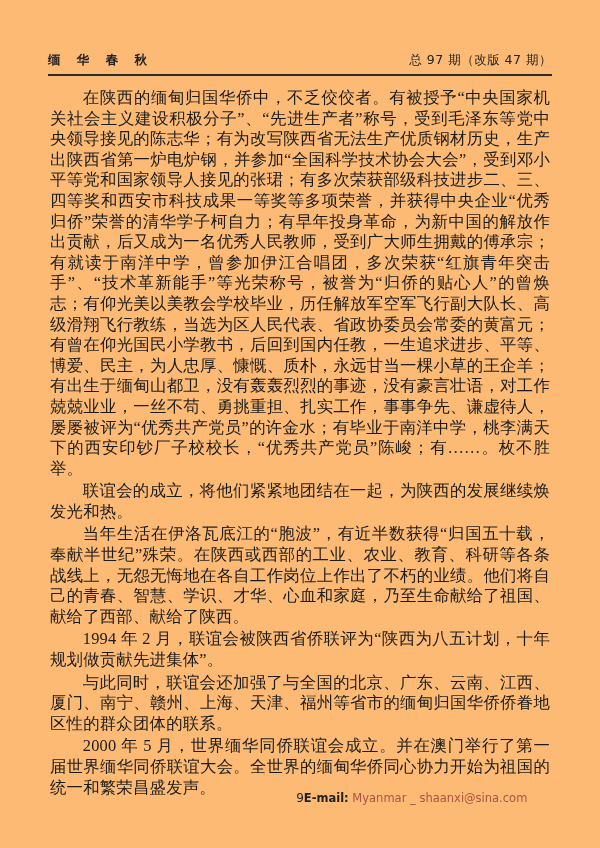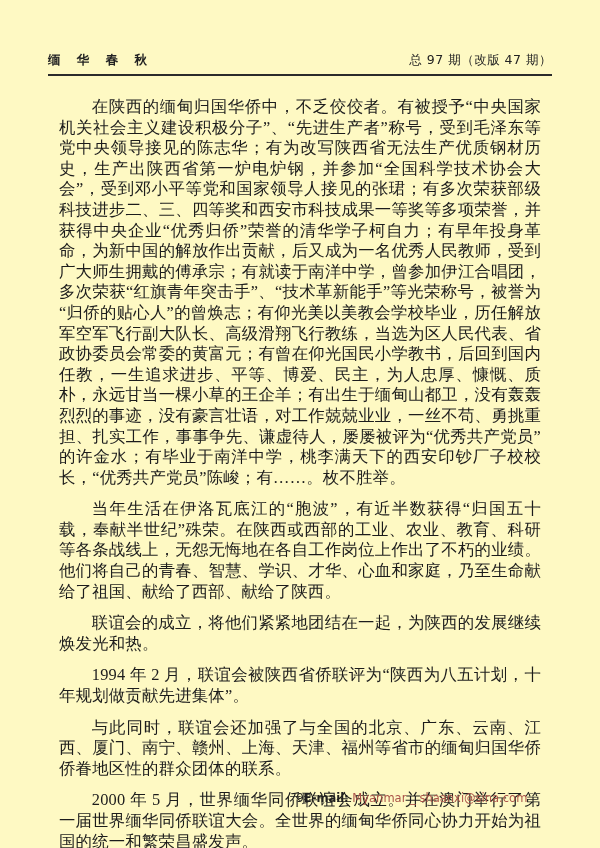--- a/index.html
+++ b/index.html
@@ -1,20 +1,20 @@
 <!DOCTYPE html>
 <html lang="zh"><head>
 <meta charset="utf-8">
 <style>
   html, body { margin: 0; padding: 0; background: #ffffff; }
   .page {
     position: relative;
     width: 600px;
     height: 848px;
-    background: #fef9c3;
+    background: #fdba74;
     color: #1c1c1c;
     font-family: "Liberation Serif", "DejaVu Serif", serif;
     overflow: hidden;
   }
   .header {
     position: absolute;
     top: 52px;
     left: 48px;
     right: 48px;
     display: flex;
@@ -39,21 +39,21 @@
     position: absolute;
     top: 86px;
     left: 48px;
     width: 504px;
     font-size: 16.4px;
     line-height: 20.6px;
     text-align: justify;
     text-justify: inter-ideograph;
     letter-spacing: 0.2px;
   }
-  .article p { margin: 11px; padding: 0; }
+  .article p { margin: 2px; padding: 0; }
   .article p.indent { text-indent: 2em; }
   .article p.noindent { text-indent: 0; }
   .footer {
     position: absolute;
     top: 791px;
     left: 48px;
     right: 48px;
     display: grid;
     grid-template-columns: 1fr auto 1fr;
     align-items: baseline;
@@ -72,22 +72,22 @@
 
   <div class="header">
     <span class="journal-title">缅 华 春 秋</span>
     <span class="issue-info">总 97 期（改版 47 期）</span>
   </div>
 
   <hr class="header-rule">
 
   <div class="article">
       <p class="indent">在陕西的缅甸归国华侨中，不乏佼佼者。有被授予“中央国家机关社会主义建设积极分子”、“先进生产者”称号，受到毛泽东等党中央领导接见的陈志华；有为改写陕西省无法生产优质钢材历史，生产出陕西省第一炉电炉钢，并参加“全国科学技术协会大会”，受到邓小平等党和国家领导人接见的张珺；有多次荣获部级科技进步二、三、四等奖和西安市科技成果一等奖等多项荣誉，并获得中央企业“优秀归侨”荣誉的清华学子柯自力；有早年投身革命，为新中国的解放作出贡献，后又成为一名优秀人民教师，受到广大师生拥戴的傅承宗；有就读于南洋中学，曾参加伊江合唱团，多次荣获“红旗青年突击手”、“技术革新能手”等光荣称号，被誉为“归侨的贴心人”的曾焕志；有仰光美以美教会学校毕业，历任解放军空军飞行副大队长、高级滑翔飞行教练，当选为区人民代表、省政协委员会常委的黄富元；有曾在仰光国民小学教书，后回到国内任教，一生追求进步、平等、博爱、民主，为人忠厚、慷慨、质朴，永远甘当一棵小草的王企羊；有出生于缅甸山都卫，没有轰轰烈烈的事迹，没有豪言壮语，对工作兢兢业业，一丝不苟、勇挑重担、扎实工作，事事争先、谦虚待人，屡屡被评为“优秀共产党员”的许金水；有毕业于南洋中学，桃李满天下的西安印钞厂子校校长，“优秀共产党员”陈峻；有……。枚不胜举。</p>
+      <p class="indent">联谊会的成立，将他们紧紧地团结在一起，为陕西的发展继续焕发光和热。</p>
       <p class="indent">当年生活在伊洛瓦底江的“胞波”，有近半数获得“归国五十载，奉献半世纪”殊荣。在陕西或西部的工业、农业、教育、科研等各条战线上，无怨无悔地在各自工作岗位上作出了不朽的业绩。他们将自己的青春、智慧、学识、才华、心血和家庭，乃至生命献给了祖国、献给了西部、献给了陕西。</p>
-      <p class="indent">联谊会的成立，将他们紧紧地团结在一起，为陕西的发展继续焕发光和热。</p>
       <p class="indent">1994 年 2 月，联谊会被陕西省侨联评为“陕西为八五计划，十年规划做贡献先进集体”。</p>
       <p class="indent">与此同时，联谊会还加强了与全国的北京、广东、云南、江西、厦门、南宁、赣州、上海、天津、福州等省市的缅甸归国华侨侨眷地区性的群众团体的联系。</p>
       <p class="indent">2000 年 5 月，世界缅华同侨联谊会成立。并在澳门举行了第一届世界缅华同侨联谊大会。全世界的缅甸华侨同心协力开始为祖国的统一和繁荣昌盛发声。</p>
     </div>
 
   <div class="footer">
     <span class="page-number">9</span>
     <span class="email-line">
       <span class="email-label">E-mail:</span>
       <span class="email-address" style="color: rgb(170, 83, 72);">Myanmar _ shaanxi@sina.com</span>

